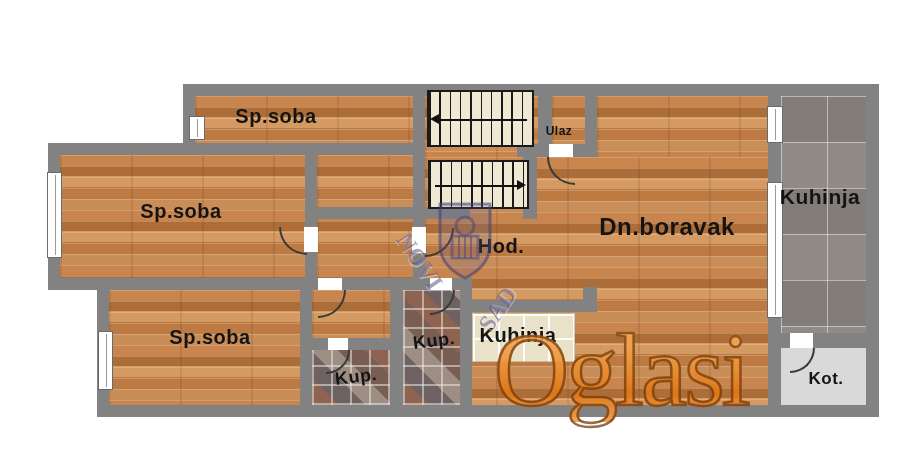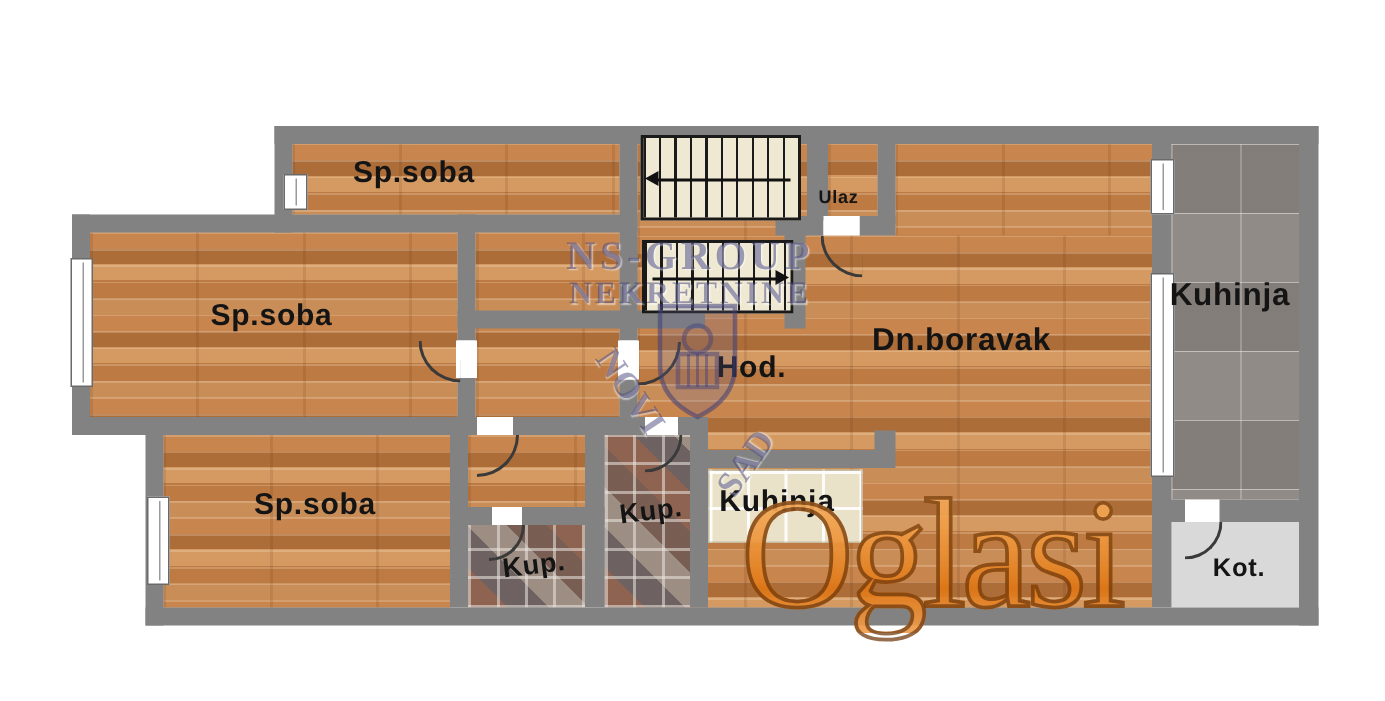--- a/index.html
+++ b/index.html
@@ -145,32 +145,28 @@
   <div class="arc se" style="left:425px;top:228px;width:27px;height:27px"></div>
   <div class="arc se" style="left:318px;top:290px;width:26px;height:26px"></div>
   <div class="arc se" style="left:326px;top:350px;width:22px;height:22px"></div>
   <div class="arc se" style="left:430px;top:290px;width:23px;height:23px"></div>
   <div class="arc se" style="left:790px;top:348px;width:23px;height:23px"></div>
 
   <div class="label" style="left:276px;top:116px;font-size:20px">Sp.soba</div>
   <div class="label" style="left:181px;top:211px;font-size:20px">Sp.soba</div>
   <div class="label" style="left:210px;top:337px;font-size:20px">Sp.soba</div>
   <div class="label" style="left:559px;top:131px;font-size:12px">Ulaz</div>
-  <div class="label" style="left:641px;top:227px;font-size:21px">Dn.boravak</div>
+  <div class="label" style="left:667px;top:227px;font-size:24px">Dn.boravak</div>
   <div class="label" style="left:501px;top:246px;font-size:20px">Hod.</div>
   <div class="label" style="left:518px;top:335px;font-size:20px">Kuhinja</div>
   <div class="label" style="left:434px;top:341px;font-size:18px;transform:translate(-50%,-50%) rotate(-7deg)">Kup.</div>
   <div class="label" style="left:356px;top:377px;font-size:18px;transform:translate(-50%,-50%) rotate(-7deg)">Kup.</div>
   <div class="label" style="left:820px;top:197px;font-size:21px">Kuhinja</div>
   <div class="label" style="left:826px;top:379px;font-size:17px">Kot.</div>
 
-  <div class="wm-agency">
-    <div class="l1">NS-GROUP</div>
-    <div class="l2">NEKRETNINE</div>
-  </div>
 
   <svg class="abs" style="left:436px;top:200px" width="58" height="82" viewBox="0 0 58 82">
     <path d="M4 4 H54 V44 Q54 66 29 78 Q4 66 4 44 Z" fill="rgba(100,100,150,0.22)" stroke="rgba(62,62,120,0.55)" stroke-width="3"></path>
     <circle cx="29" cy="26" r="9" fill="none" stroke="rgba(62,62,120,0.45)" stroke-width="3"></circle>
     <rect x="16" y="36" width="26" height="22" fill="none" stroke="rgba(62,62,120,0.45)" stroke-width="3"></rect>
     <line x1="23" y1="36" x2="23" y2="58" stroke="rgba(62,62,120,0.45)" stroke-width="2"></line>
     <line x1="29" y1="36" x2="29" y2="58" stroke="rgba(62,62,120,0.45)" stroke-width="2"></line>
     <line x1="35" y1="36" x2="35" y2="58" stroke="rgba(62,62,120,0.45)" stroke-width="2"></line>
   </svg>
   <div class="wm-city" style="left:388px;top:248px;transform:rotate(56deg)">NOVI</div>

